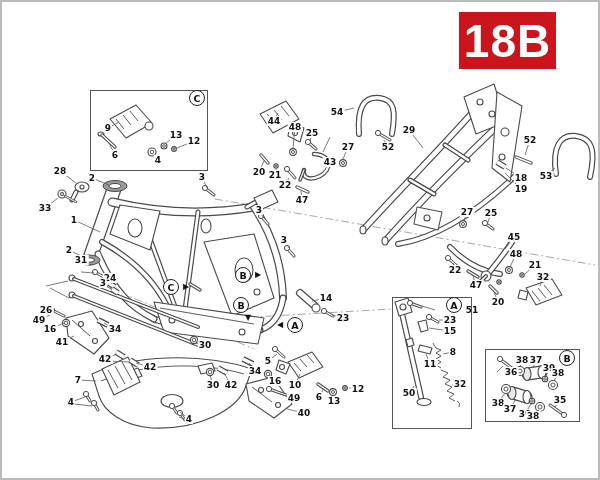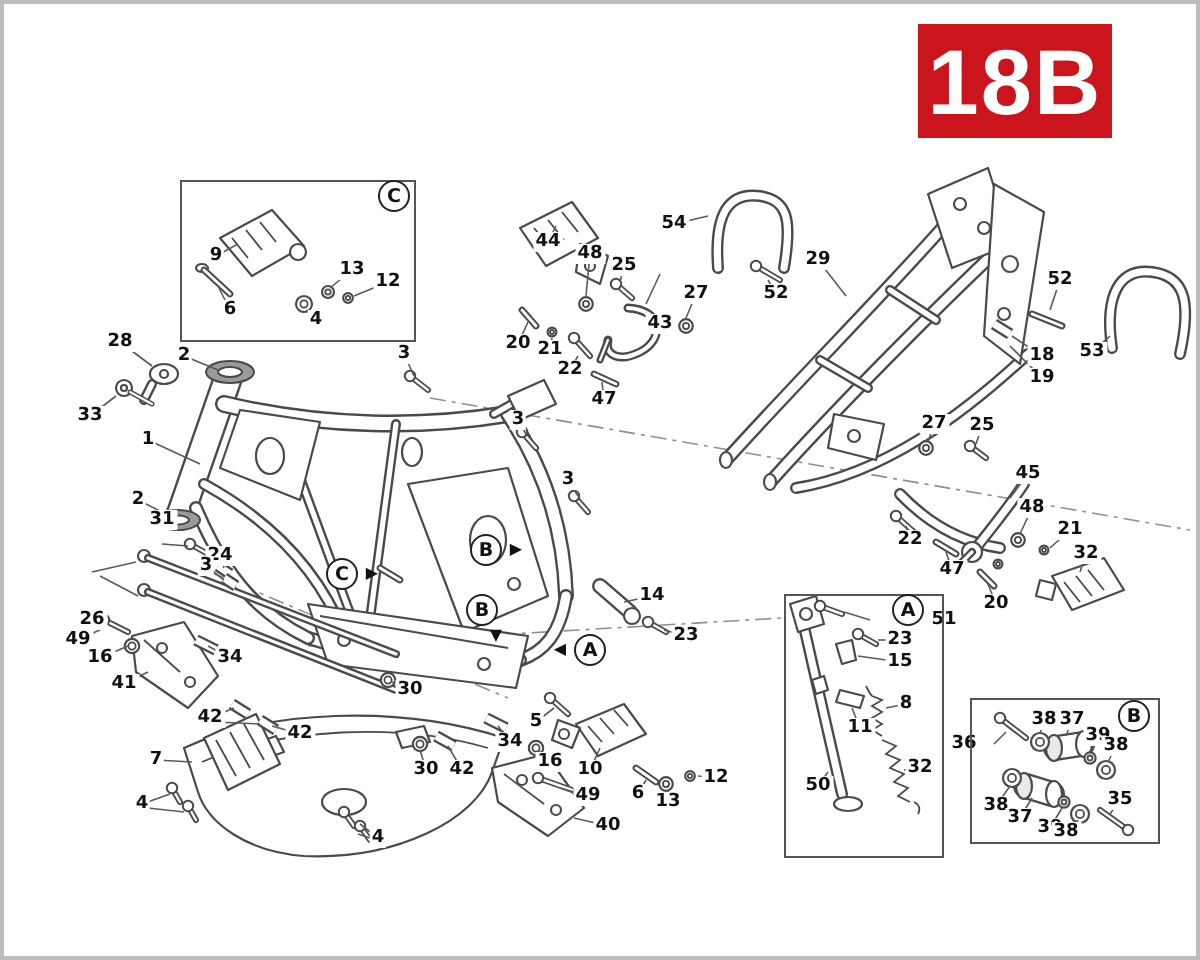--- a/index.html
+++ b/index.html
@@ -522,21 +522,21 @@
       <div class="part-label" style="left: 496px; top: 300px;">20</div>
       <div class="part-label" style="left: 324px; top: 296px;">14</div>
       <div class="part-label" style="left: 341px; top: 316px;">23</div>
       <div class="part-label" style="left: 433px; top: 308px; margin-left: 37px;">51</div>
       <div class="part-label" style="left: 448px; top: 318px;">23</div>
       <div class="part-label" style="left: 448px; top: 329px;">15</div>
       <div class="part-label" style="left: 428px; top: 362px;">11</div>
       <div class="part-label" style="left: 451px; top: 350px;">8</div>
       <div class="part-label" style="left: 458px; top: 382px;">32</div>
       <div class="part-label" style="left: 407px; top: 391px;">50</div>
-      <div class="part-label" style="left: 480px; top: 370px;">36</div>
+      <div class="part-label" style="left: 509px; top: 370px;">36</div>
       <div class="part-label" style="left: 520px; top: 358px;">38</div>
       <div class="part-label" style="left: 534px; top: 358px;">37</div>
       <div class="part-label" style="left: 547px; top: 366px;">39</div>
       <div class="part-label" style="left: 556px; top: 371px;">38</div>
       <div class="part-label" style="left: 496px; top: 401px;">38</div>
       <div class="part-label" style="left: 508px; top: 407px;">37</div>
       <div class="part-label" style="left: 523px; top: 412px;">39</div>
       <div class="part-label" style="left: 531px; top: 414px;">38</div>
       <div class="part-label" style="left: 558px; top: 398px;">35</div>
       <div class="inset-box" style="left: 88px; top: 88px; width: 116px; height: 79px;"></div>

